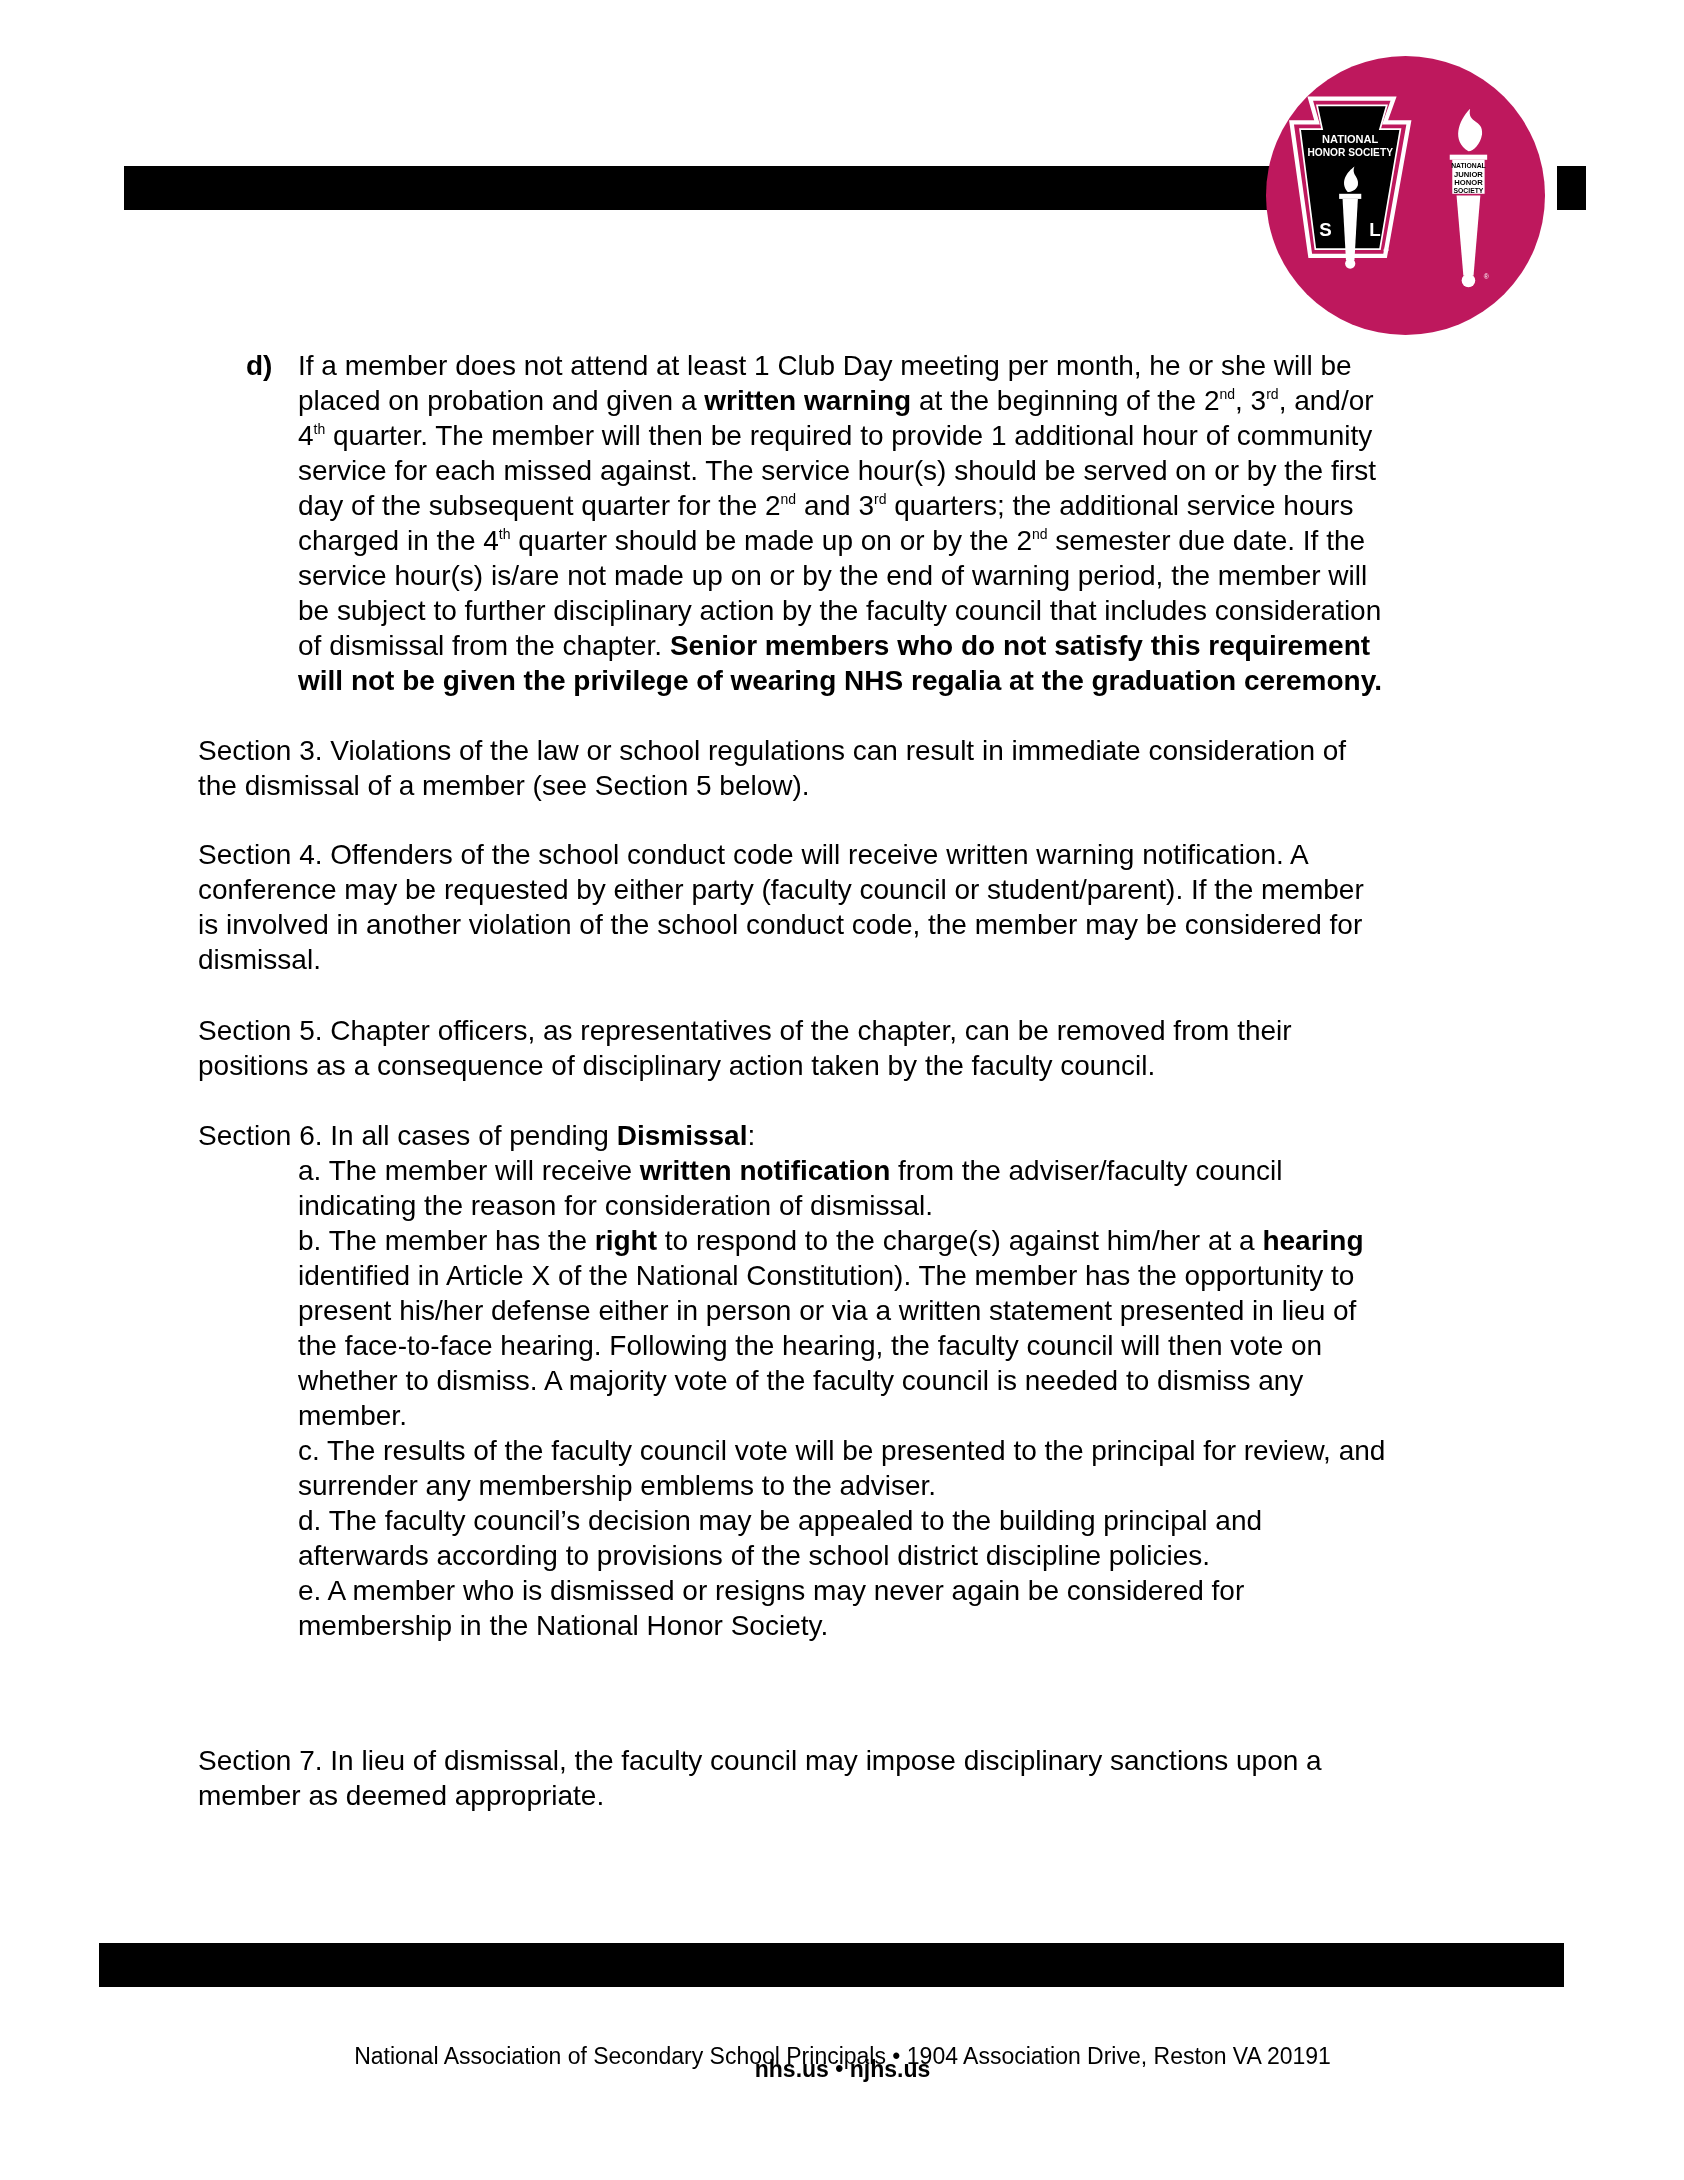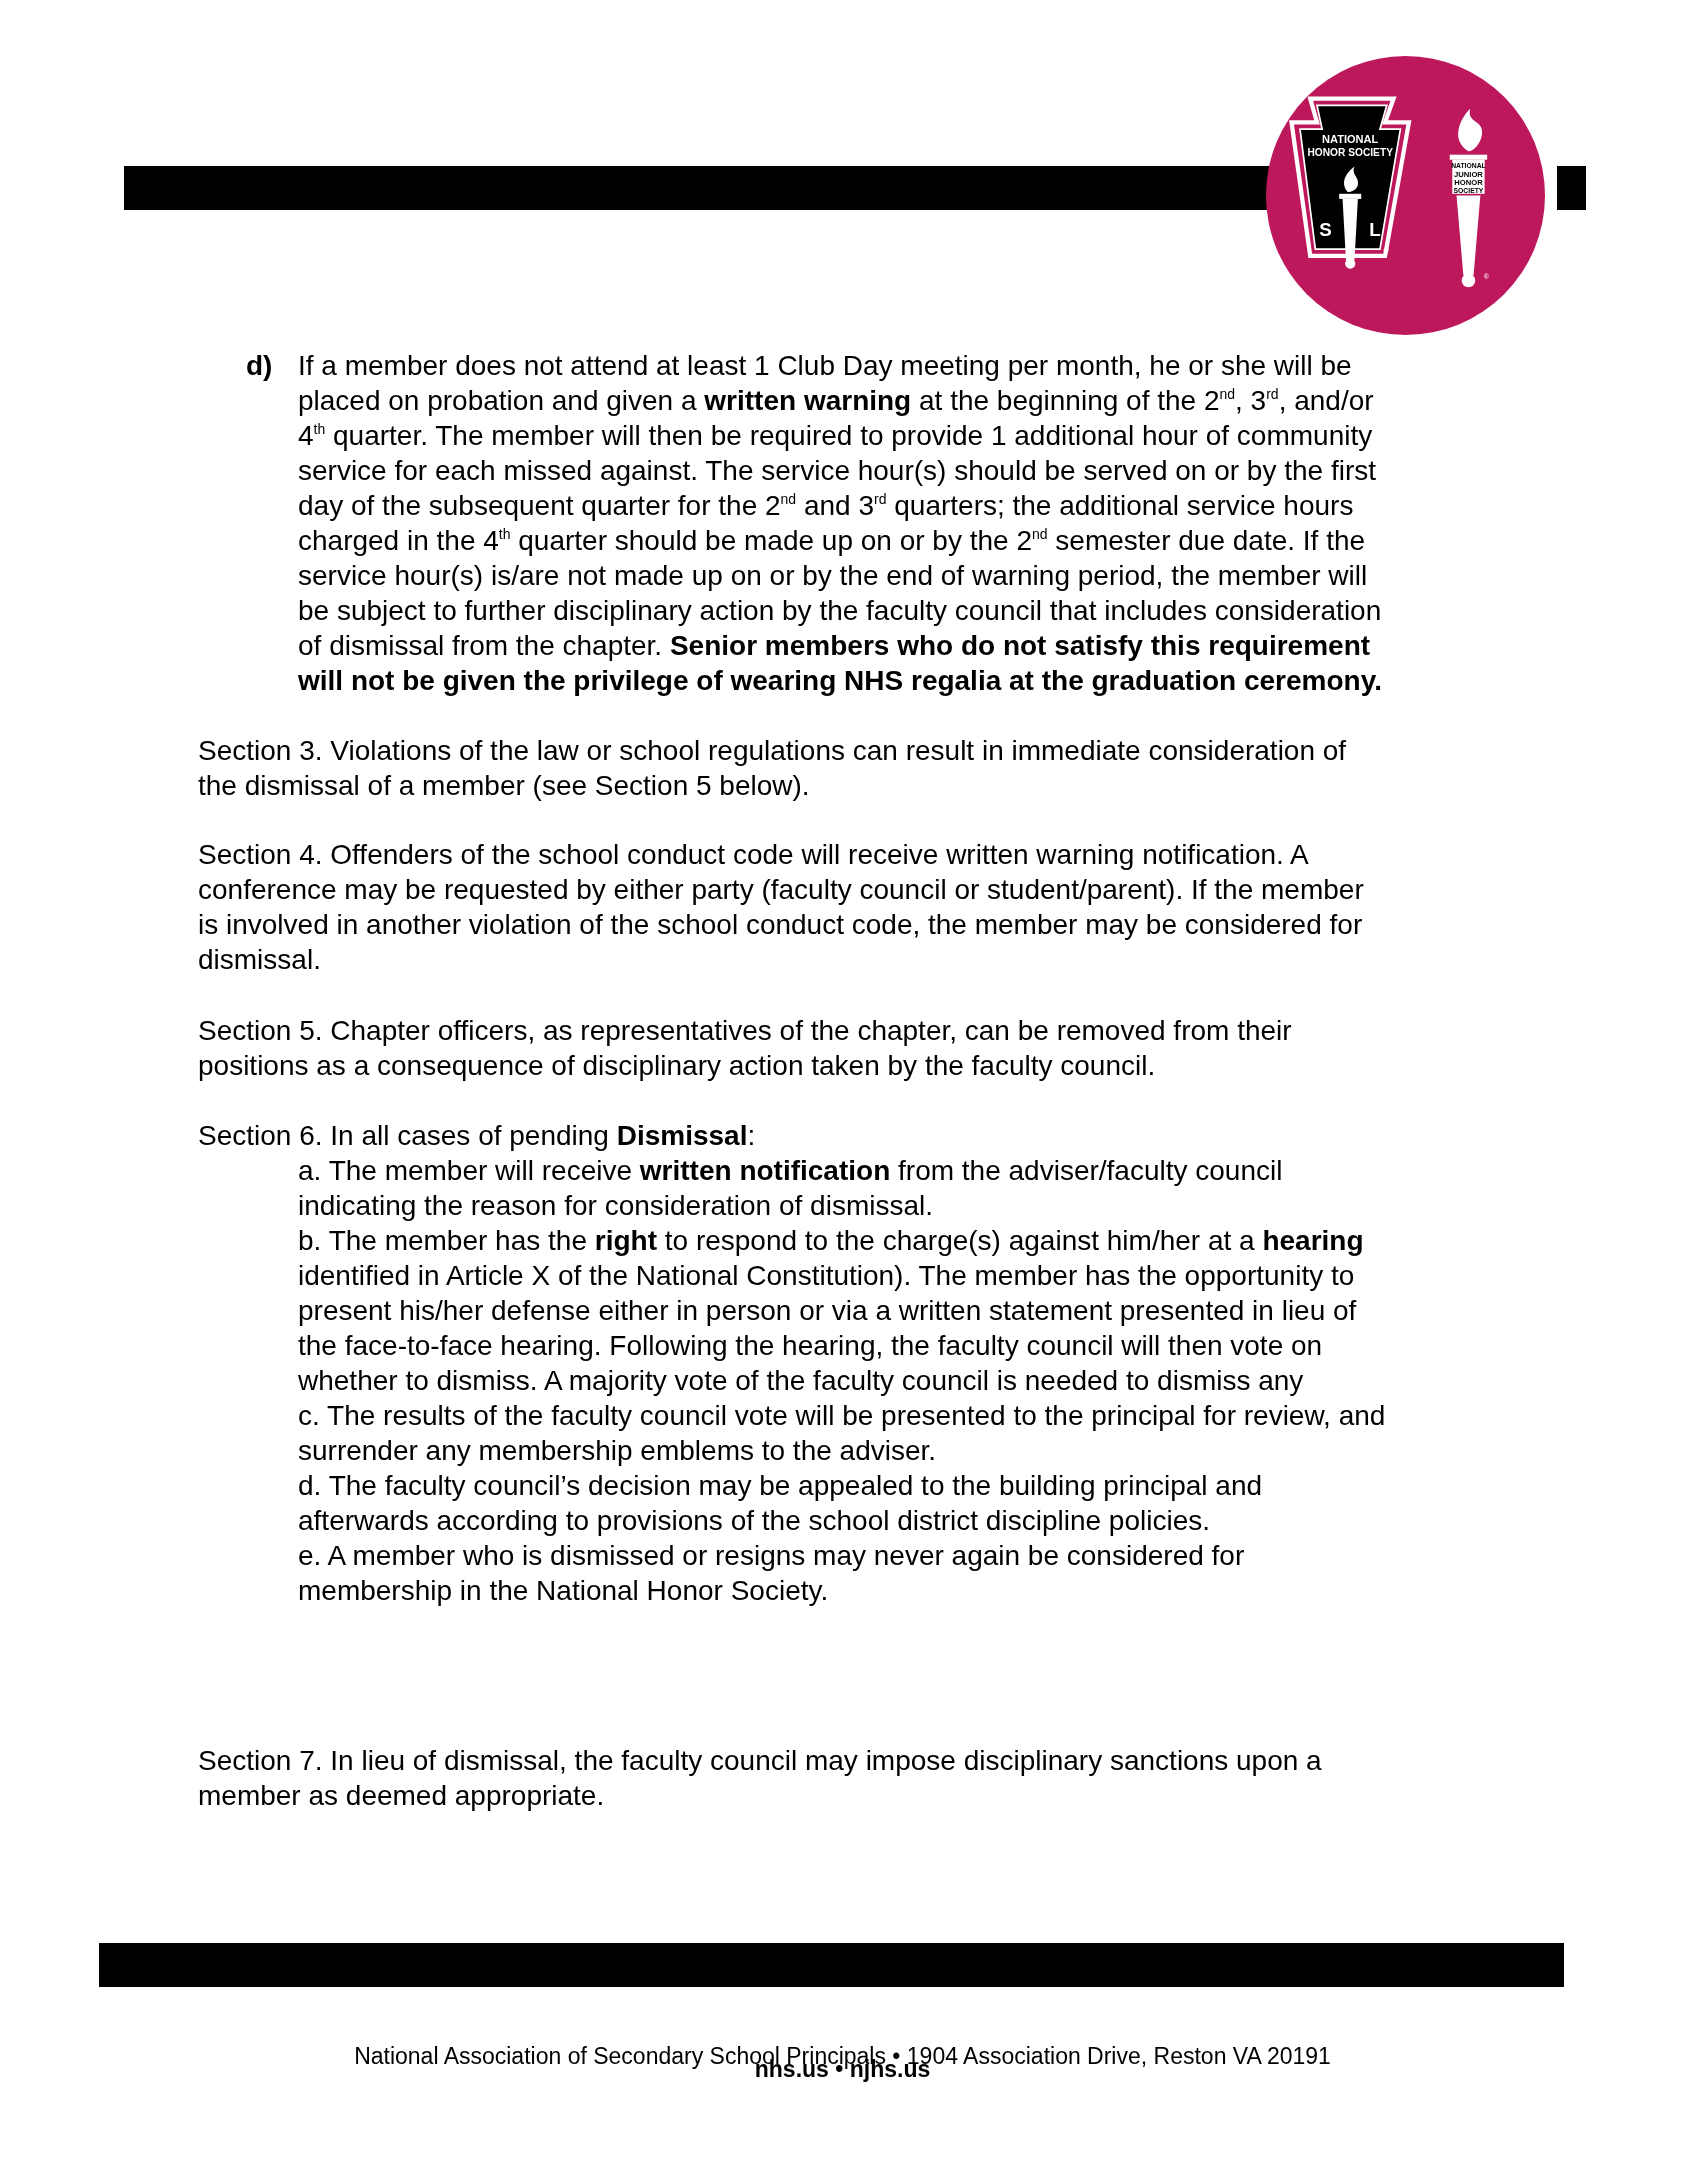--- a/index.html
+++ b/index.html
@@ -111,20 +111,21 @@
     <div><span>Section 6. In all cases of pending </span><b>Dismissal</b><span>:</span></div>
   </div>
 <div class="body-text sec6-items">
     <div><span>a. The member will receive </span><b>written notification</b><span> from the adviser/faculty council</span></div>
     <div><span>indicating the reason for consideration of dismissal.</span></div>
     <div><span>b. The member has the </span><b>right</b><span> to respond to the charge(s) against him/her at a </span><b>hearing</b></div>
     <div><span>identified in Article X of the National Constitution). The member has the opportunity to</span></div>
     <div><span>present his/her defense either in person or via a written statement presented in lieu of</span></div>
     <div><span>the face-to-face hearing. Following the hearing, the faculty council will then vote on</span></div>
     <div><span>whether to dismiss. A majority vote of the faculty council is needed to dismiss any</span></div>
+    <div><span>member.</span></div>
     <div><span>c. The results of the faculty council vote will be presented to the principal for review, and</span></div>
     <div><span>surrender any membership emblems to the adviser.</span></div>
     <div><span>d. The faculty council’s decision may be appealed to the building principal and</span></div>
     <div><span>afterwards according to provisions of the school district discipline policies.</span></div>
     <div><span>e. A member who is dismissed or resigns may never again be considered for</span></div>
     <div><span>membership in the National Honor Society.</span></div>
   </div>
 <div class="body-text sec7">
     <div><span>Section 7.  In lieu of dismissal, the faculty council may impose disciplinary sanctions upon a</span></div>
     <div><span>member as deemed appropriate.</span></div>

